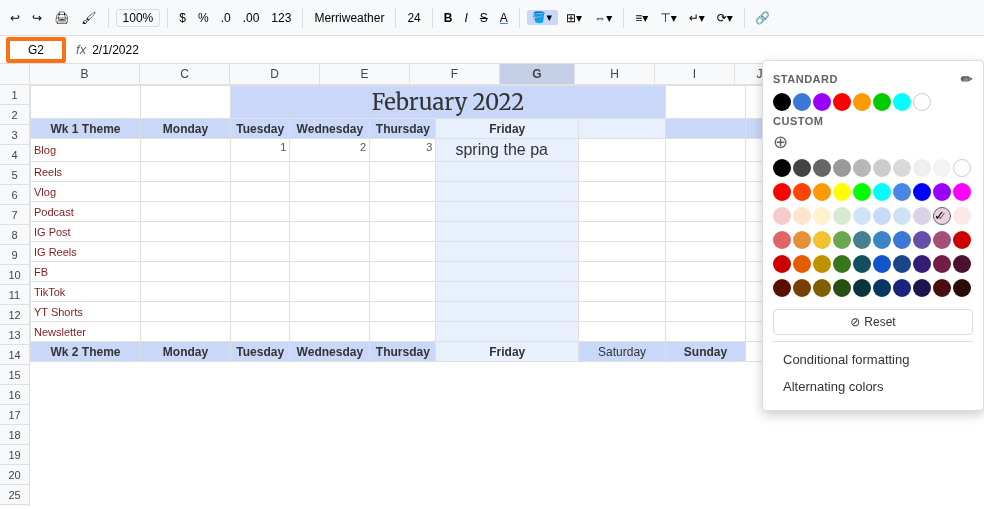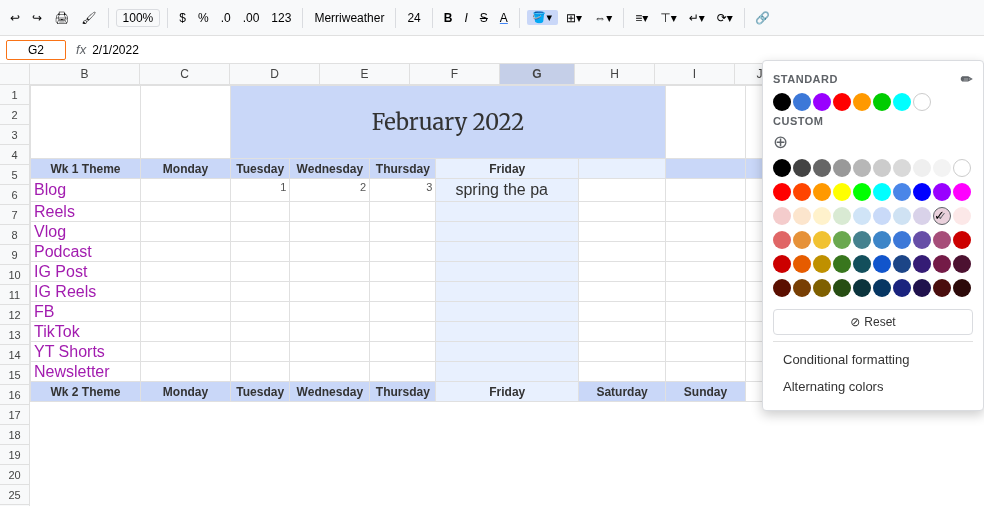--- a/index.html
+++ b/index.html
@@ -25,21 +25,21 @@
     
     .formula-bar {
       display: flex;
       align-items: center;
       height: 28px;
       border-bottom: 1px solid #e0e0e0;
       background: #fff;
       padding: 0 6px;
     }
     .cell-ref {
-      width: 60px; border: 1px solid #f97316; text-align: center;
+      width: 60px; border: 4px solid #f97316; text-align: center;
       font-size: 12px; padding: 2px; border-radius: 2px; margin-right: 4px;
     }
     .fx-icon { color: #5f6368; font-size: 13px; margin: 0 6px; font-style: italic; }
     .formula-input { flex: 1; border: none; outline: none; font-size: 12px; }
     .col-header {
       text-align: center; font-size: 12px; color: #444; border-right: 1px solid #e0e0e0;
       padding: 3px 0; cursor: pointer; user-select: none;
     }
 
     
@@ -59,29 +59,29 @@
     }
     .grid { overflow: auto; flex: 1; }
     table { border-collapse: collapse; }
     td {
       border: 1px solid #e0e0e0; min-width: 50px; height: 20px;
       font-size: 12px; padding: 0 3px; vertical-align: middle; white-space: nowrap; overflow: hidden;
     }
 
     .header-cell {
       background: #c9d7f8; text-align: center; font-family: 'Merriweather', Georgia, serif;
-      font-size: 22px; color: #333; font-weight: normal; padding: 22px;
+      font-size: 22px; color: #333; font-weight: normal; padding: 2px;
     }
     .theme-cell {
       background: #c9d7f8; text-align: center; font-size: 12px; font-weight: bold; color: #333;
     }
     .day-cell {
       background: #c9d7f8; text-align: center; font-size: 12px; font-weight: bold; color: #333;
     }
-    .label-cell { font-size: 16px; color: #a21caf; }
+    .label-cell { font-size: 11px; color: #7f1d1d; }
     .num-cell { text-align: right; font-size: 11px; color: #555; vertical-align: top; padding-top: 2px; }
     .content-cell { font-size: 16px; color: #333; white-space: normal; vertical-align: top; padding: 2px 19px; }
     .selected-col { background: #e8f0fe; }
     .wk2-theme { background: #c9d7f8; text-align: center; font-size: 12px; font-weight: bold; color: #333; }
 
     
     .color-picker-popup {
       position: absolute;
       top: 60px;
       right: 0;
@@ -350,21 +350,21 @@
         <td></td>
       </tr>
 
       <tr>
         <td class="wk2-theme">Wk 2 Theme</td>
         <td class="day-cell">Monday</td>
         <td class="day-cell">Tuesday</td>
         <td class="day-cell">Wednesday</td>
         <td class="day-cell">Thursday</td>
         <td class="day-cell selected-col">Friday</td>
-        <td class="day-cell" style="min-width:80px;text-align:center;font-weight:bold;">Saturday</td>
+        <td class="day-cell" style="min-width:80px;text-align:center;font-weight:normal;">Saturday</td>
         <td class="day-cell" style="min-width:80px;text-align:center;font-weight:bold;">Sunday</td>
         <td></td>
       </tr>
     </tbody>
       </table>
   </div>
 </div>
 
 <div class="color-picker-popup">
 

